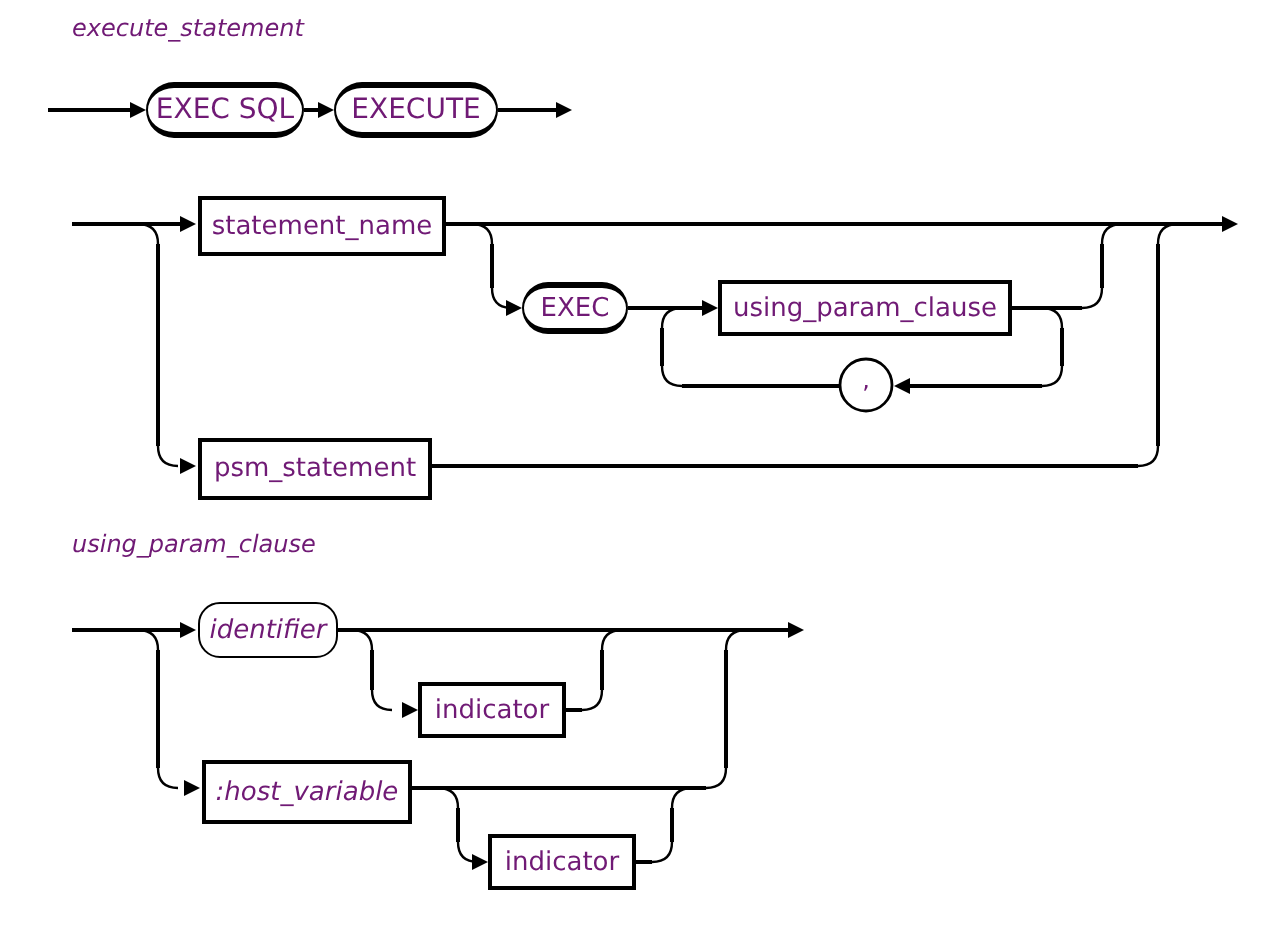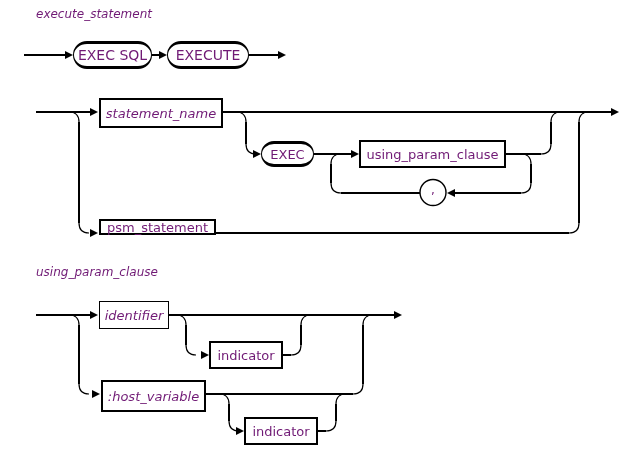--- a/index.html
+++ b/index.html
@@ -135,33 +135,33 @@
       <path class="arc" d="M320,404 Q320,394 330,394"></path>
     </g>
   </svg>
 
   <div class="title" style="left:20px; top:7px;">execute_statement</div>
 
   <div class="stadium big" style="left:151px; top:41px; width:82px; height:28px;">EXECUTE</div>
 
   <div class="stadium big" style="left:57px; top:41px; width:79px; height:28px;">EXEC SQL</div>
 
-  <div class="node" style="left:83px; top:98px; width:124px; height:30px;font-style:italic;">statement_name</div>
+  <div class="node" style="left:83px; top:98px; width:124px; height:30px;">statement_name</div>
 
   <div class="stadium" style="left:245px; top:141px; width:53px; height:26px; border-radius:13px;">EXEC</div>
 
   <div class="node" style="left:343px; top:140px; width:147px; height:28px;">using_param_clause</div>
 
   <div class="comma" style="left:404px; top:179.5px; width:26px; height:26px;">,</div>
 
-  <div class="node" style="left:83px; top:219px; width:117px; height:16px;">psm_statement</div>
+  <div class="node" style="left:83px; top:219px; width:117px; height:31px;">psm_statement</div>
 
   <div class="title" style="left:20px; top:265px;">using_param_clause</div>
 
-  <div class="node thin it" style="left:83px; top:301px; width:70px; height:28px;">identifier</div>
+  <div class="node thin it" style="left:83px; top:301px; width:70px; height:28px;border-radius:11px;">identifier</div>
 
   <div class="node" style="left:193px; top:341px; width:74px; height:28px;">indicator</div>
 
   <div class="node it" style="left:85px; top:380px; width:105px; height:32px;">:host_variable</div>
 
   <div class="node" style="left:228px; top:417px; width:74px; height:28px;">indicator</div>
 
 </div>
 
 </body></html>

